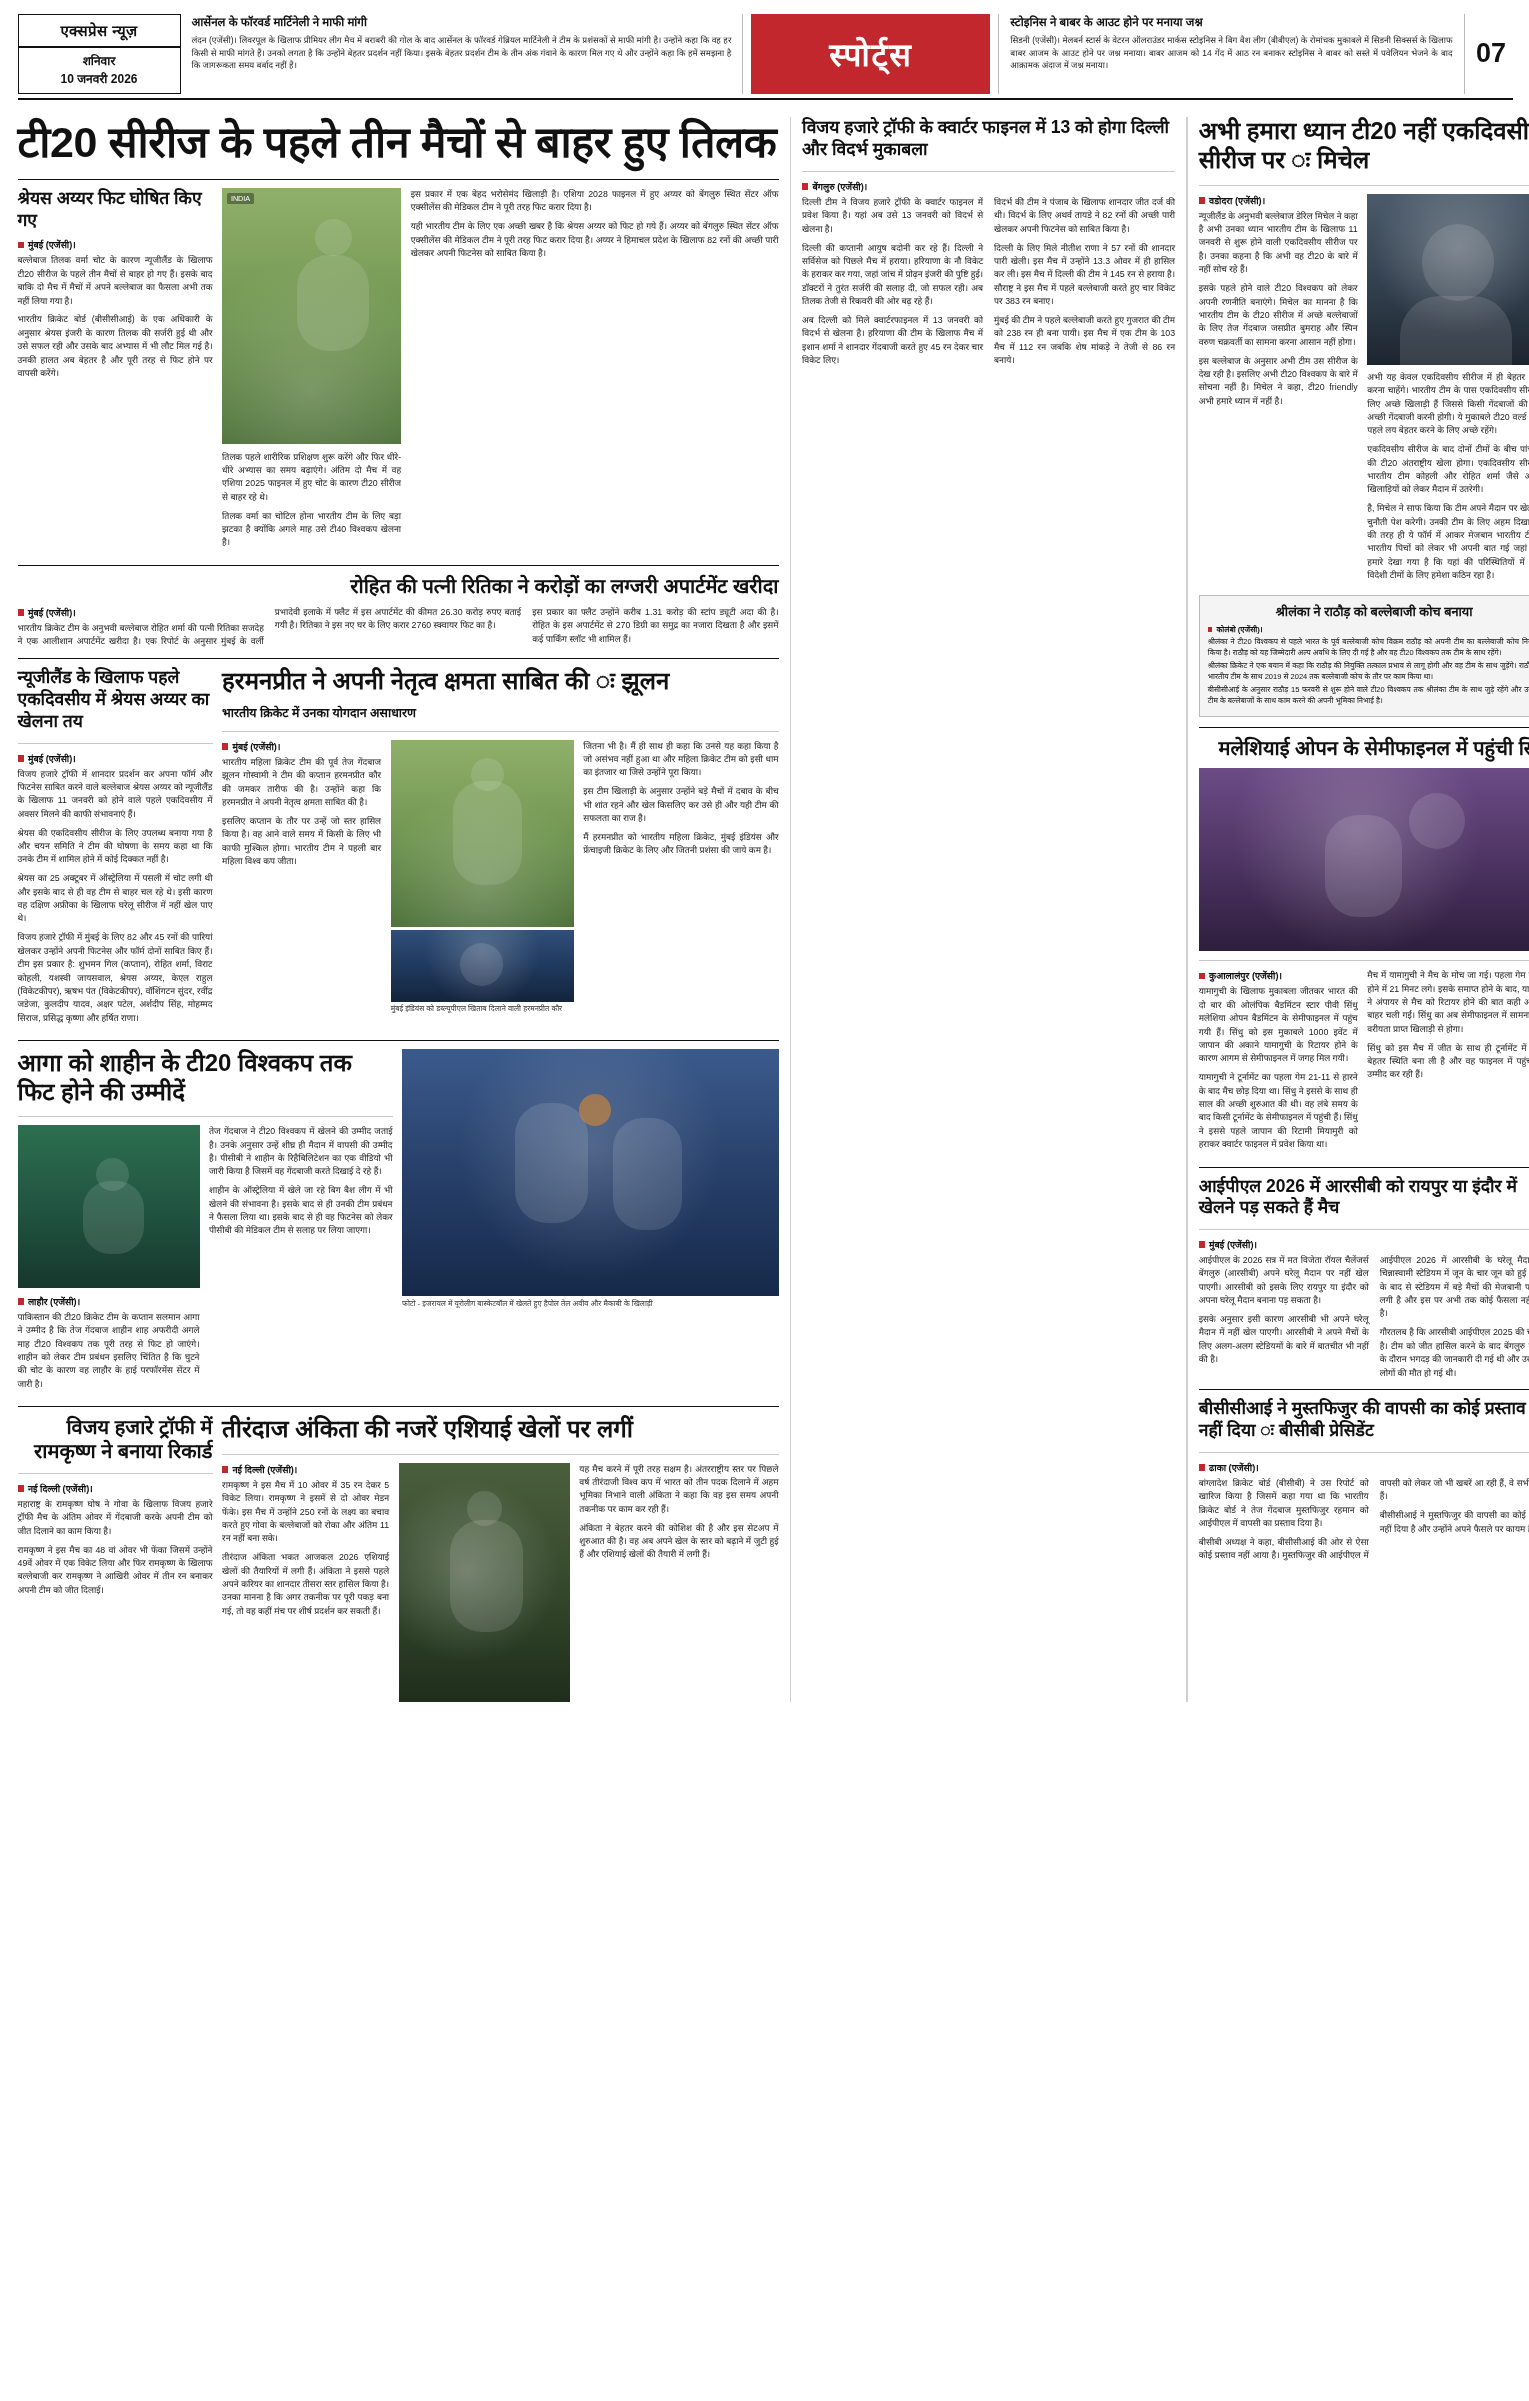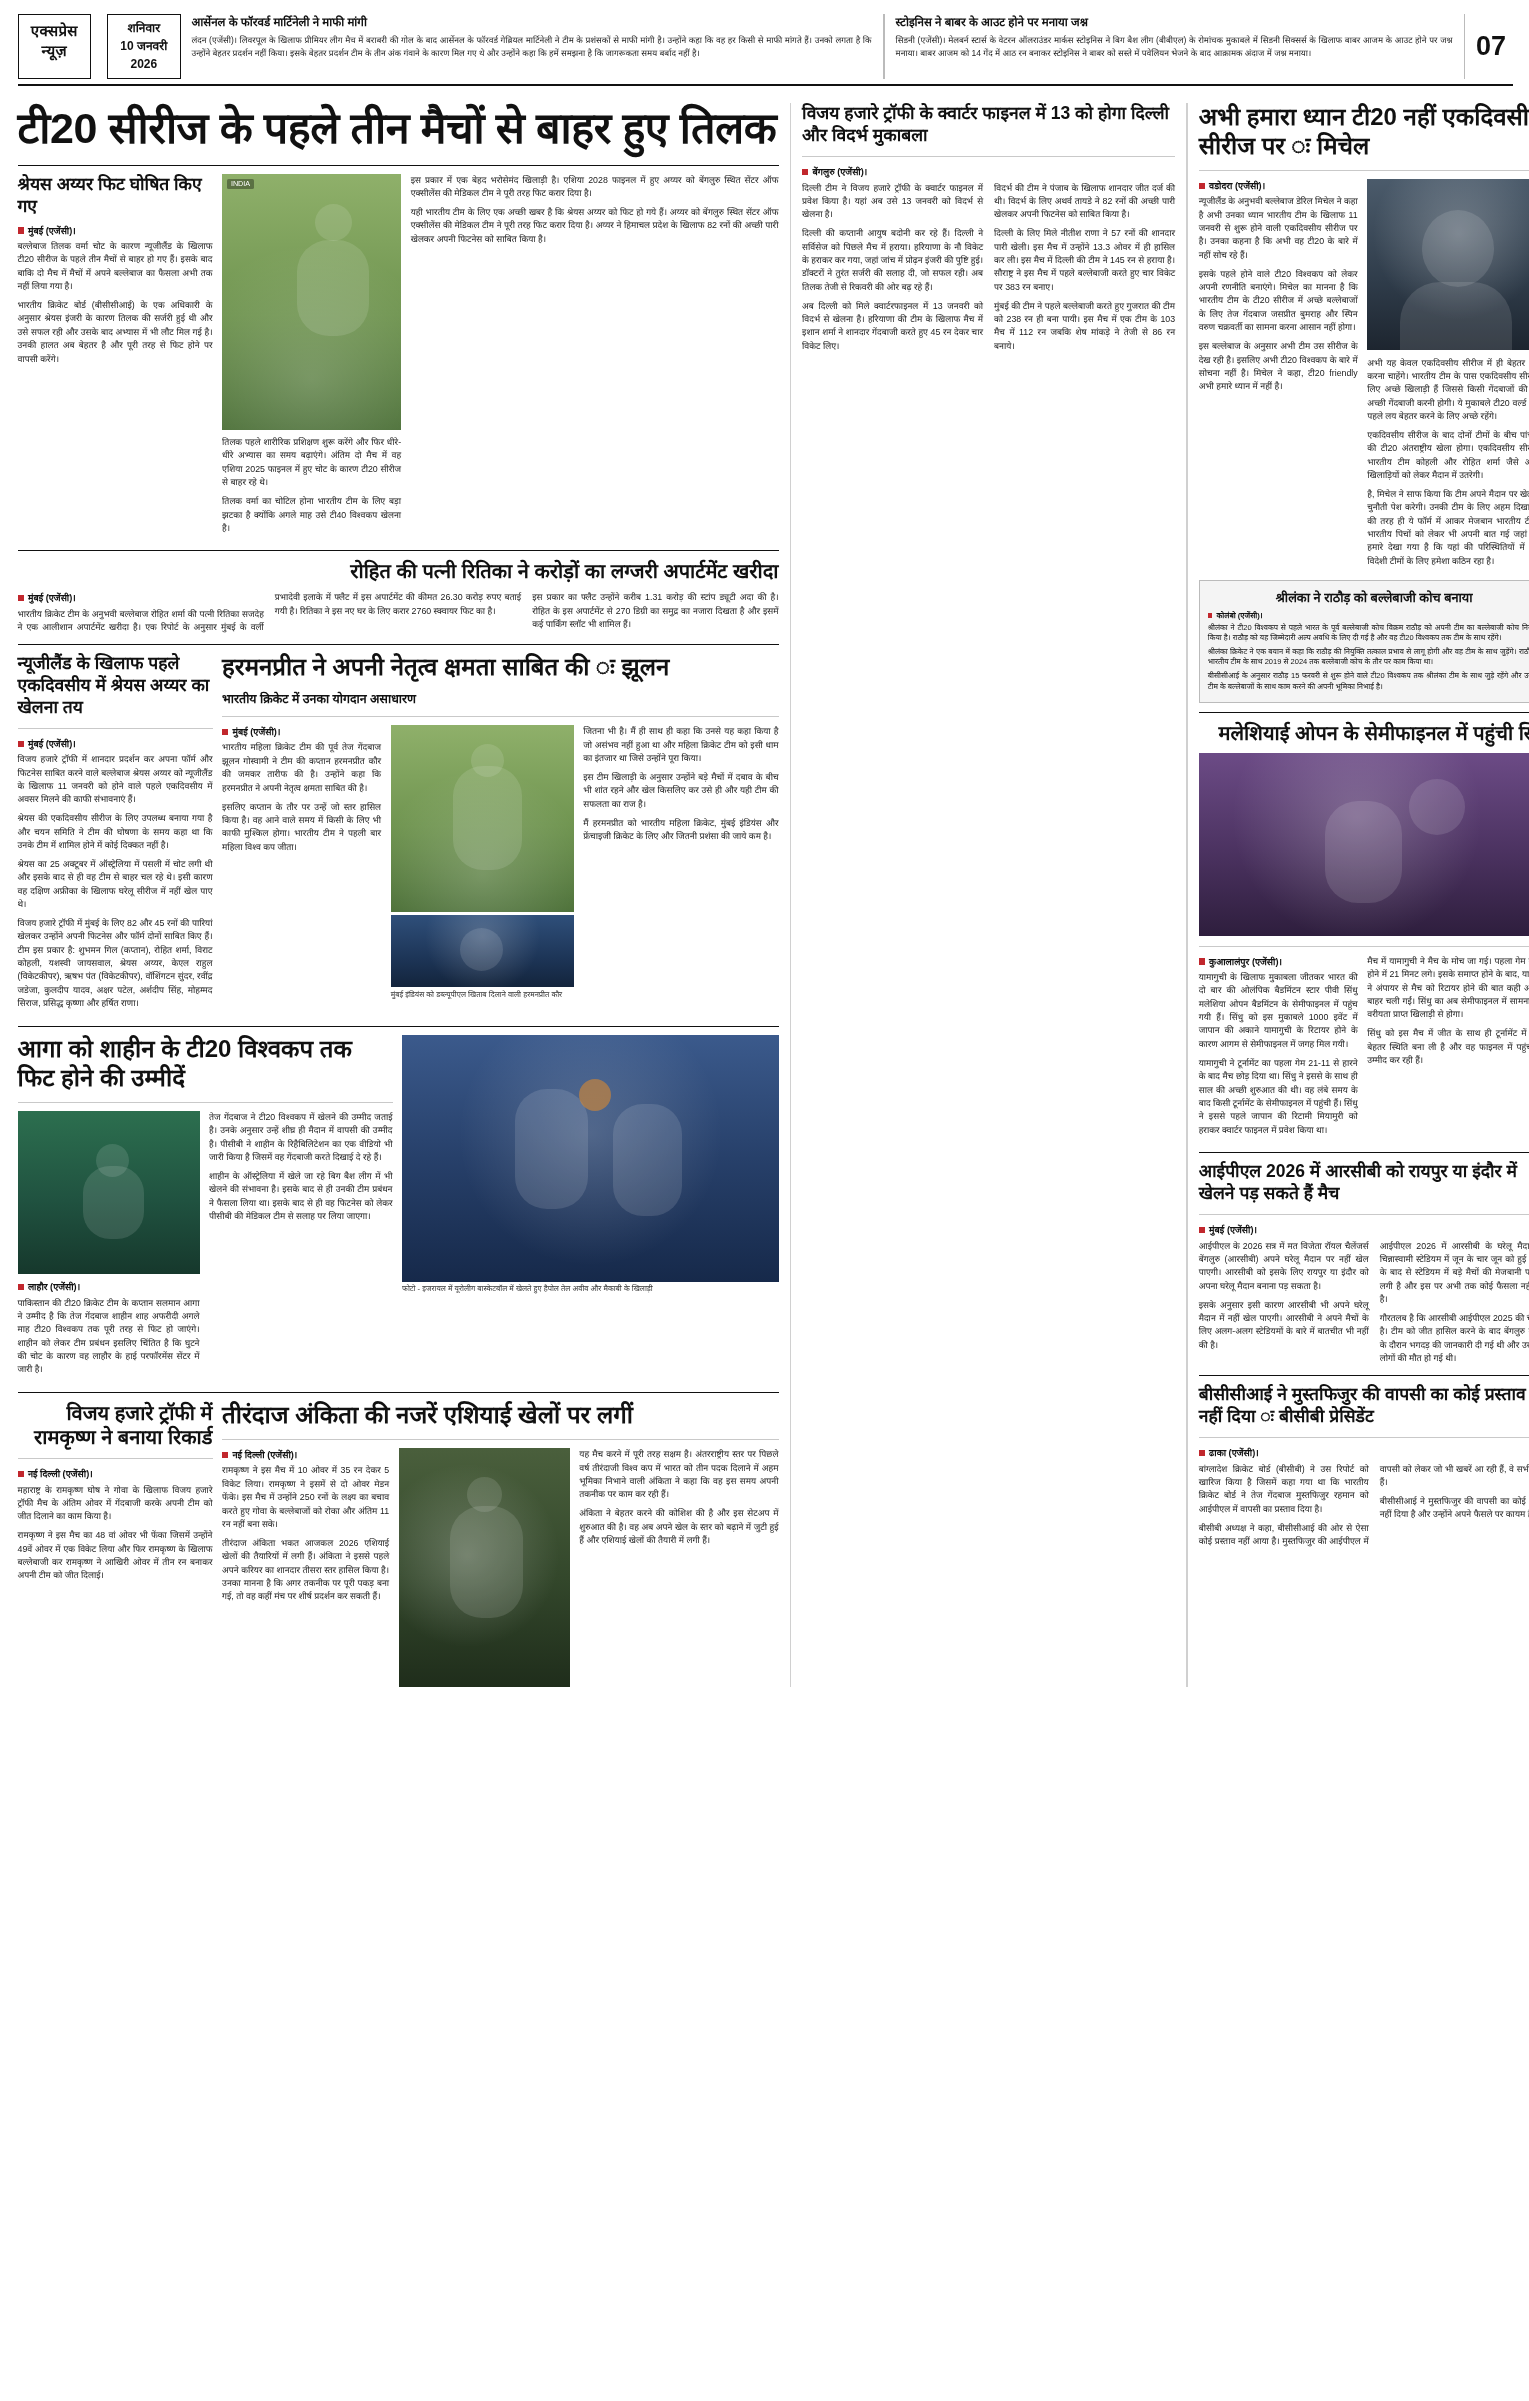--- a/index.html
+++ b/index.html
@@ -23,21 +23,22 @@
     display: flex;
     align-items: stretch;
     border-bottom: 2.4px solid #111;
     padding-bottom: 4.8px;
     gap: 0;
   }
   .mh-left {
     width: 163px;
     flex: 0 0 163px;
     display: flex;
-    gap: 16px;
+    flex-direction: column;
+    gap: 0;
   }
   .mh-logo {
     border: 1.6px solid #111;
     text-align: center;
     font-size: 15px;
     font-weight: bold;
     padding: 4.8px 1.6px 5.6px 1.6px;
     letter-spacing: 0.4px;
   }
   .mh-date {
@@ -239,20 +240,21 @@
         <div>शनिवार</div>
         <div>10 जनवरी 2026</div>
       </div>
     </div>
 
     <div class="mh-brief">
       <h3>आर्सेनल के फॉरवर्ड मार्टिनेली ने माफी मांगी</h3>
       <p>लंदन (एजेंसी)। लिवरपूल के खिलाफ प्रीमियर लीग मैच में बराबरी की गोल के बाद आर्सेनल के फॉरवर्ड गेब्रियल मार्टिनेली ने टीम के प्रशंसकों से माफी मांगी है। उन्होंने कहा कि वह हर किसी से माफी मांगते हैं। उनको लगता है कि उन्होंने बेहतर प्रदर्शन नहीं किया। इसके बेहतर प्रदर्शन टीम के तीन अंक गंवाने के कारण मिल गए थे और उन्होंने कहा कि हमें समझना है कि जागरूकता समय बर्बाद नहीं है।</p>
     </div>
 
+    <div class="mh-center">स्पोर्ट्स</div>
 
     <div class="mh-brief right">
       <h3>स्टोइनिस ने बाबर के आउट होने पर मनाया जश्न</h3>
       <p>सिडनी (एजेंसी)। मेलबर्न स्टार्स के वेटरन ऑलराउंडर मार्कस स्टोइनिस ने बिग बैश लीग (बीबीएल) के रोमांचक मुकाबले में सिडनी सिक्सर्स के खिलाफ बाबर आजम के आउट होने पर जश्न मनाया। बाबर आजम को 14 गेंद में आठ रन बनाकर स्टोइनिस ने बाबर को सस्ते में पवेलियन भेजने के बाद आक्रामक अंदाज में जश्न मनाया।</p>
     </div>
 
     <div class="mh-pageno">07</div>
   </div>
 
   <div class="content">

